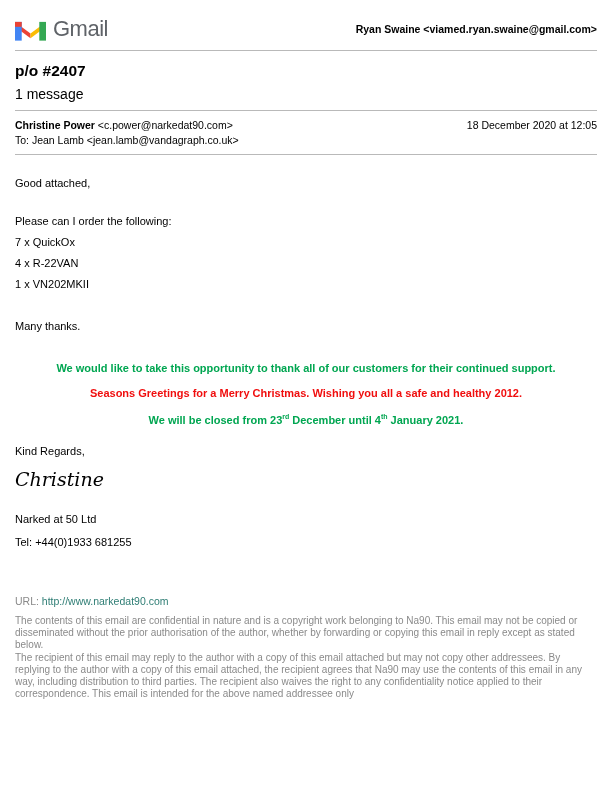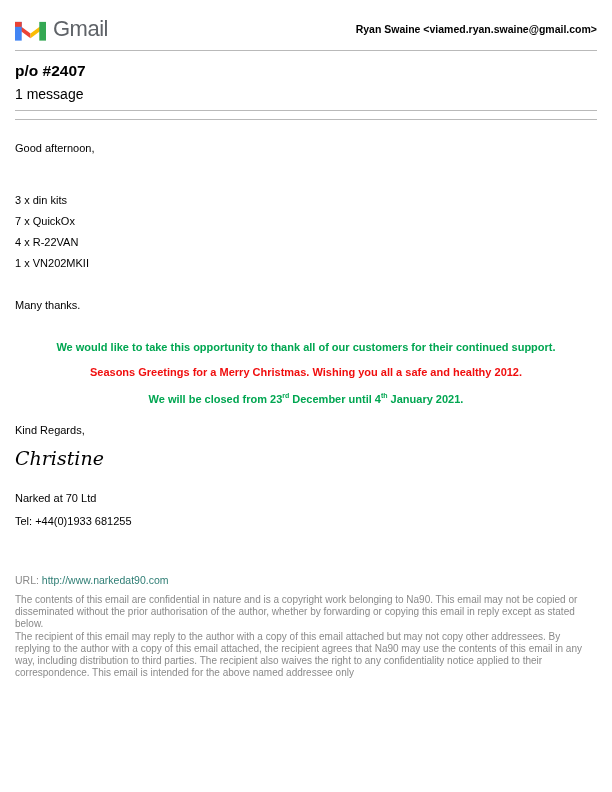--- a/index.html
+++ b/index.html
@@ -76,41 +76,48 @@
     <div class="account">Ryan Swaine &lt;viamed.ryan.swaine@gmail.com&gt;</div>
   </div>
 
   <hr class="rule">
 
   <div class="subject-title">p/o #2407</div>
   <div class="msg-count">1 message</div>
 
   <hr class="rule">
 
+  <div class="meta">
+    <div class="meta-row">
+      <div><span class="bold">Christine Power</span><span> &lt;c.power@narkedat90.com&gt;</span></div>
+      <div>18 December 2020 at 12:05</div>
+    </div>
+    <div class="to-line">To: Jean Lamb &lt;jean.lamb@vandagraph.co.uk&gt;</div>
+  </div>
 
   <hr class="rule">
 
   <div class="email-body">
-    <p class="greeting">Good afternoon,</p>
+    <p class="greeting">Good attached,</p>
+    <p class="intro">Please can I order the following:</p>
 
-    <p class="item-first">3 x din kits</p>
     <p class="item">7 x QuickOx</p>
     <p class="item">4 x R-22VAN</p>
     <p class="item">1 x VN202MKII</p>
 
     <p class="thanks">Many thanks.</p>
 
     <p class="banner green banner-1">We would like to take this opportunity to thank all of our customers for their continued support.</p>
     <p class="banner red banner-2">Seasons Greetings for a Merry Christmas.  Wishing you all a safe and healthy 2012.</p>
     <p class="banner green banner-3"><span>We will be closed from 23</span><sup>rd</sup><span> December until 4</span><sup>th</sup><span> January 2021.</span></p>
 
     <p class="regards">Kind Regards,</p>
     <p class="signature">Christine</p>
 
-    <p class="company">Narked at 70 Ltd</p>
+    <p class="company">Narked at 50 Ltd</p>
     <p class="phone">Tel: +44(0)1933 681255</p>
 
     <p class="url-line"><span>URL: </span><a href="#" class="url-link">http://www.narkedat90.com</a></p>
 
     <div class="disclaimer">
       <p>The contents of this email are confidential in nature and is a copyright work belonging to Na90. This email may not be copied or disseminated without the prior authorisation of the author, whether by forwarding or copying this email in reply except as stated below.</p>
       <p>The recipient of this email may reply to the author with a copy of this email attached but may not copy other addressees. By replying to the author with a copy of this email attached, the recipient agrees that Na90 may use the contents of this email in any way, including distribution to third parties. The recipient also waives the right to any confidentiality notice applied to their correspondence. This email is intended for the above named addressee only</p>
     </div>
   </div>
 

